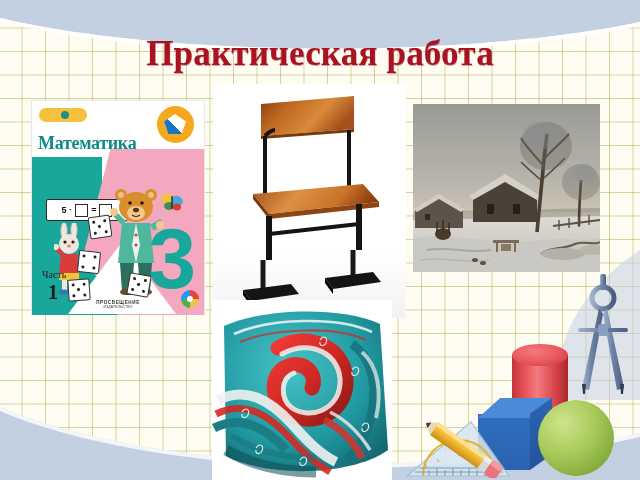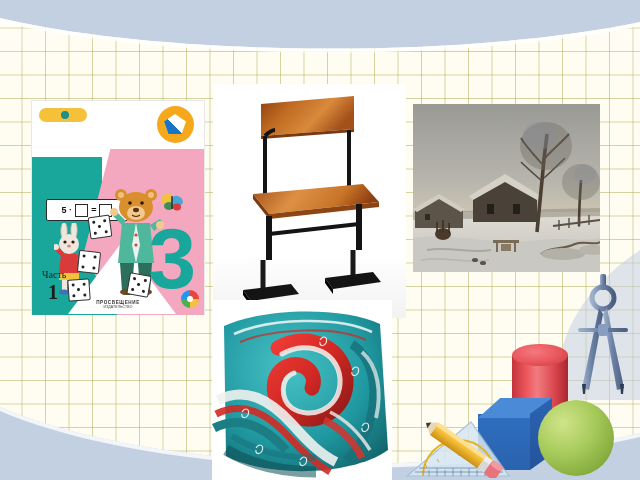--- a/index.html
+++ b/index.html
@@ -211,20 +211,21 @@
     <svg viewBox="0 0 640 105" preserveAspectRatio="none">
       <path d="M0,32 C140,92 420,110 640,58 L640,105 L0,105 Z" fill="#c3d0e2"></path>
       <path d="M0,32 C140,92 420,110 640,58 L640,62 C420,114 140,96 0,36 Z" fill="#ffffff" opacity="0.8"></path>
     </svg>
   </div>
 
   <svg style="position:absolute;right:0;top:250px;width:120px;height:150px;">
     <path d="M120,0 C60,40 30,95 40,150 L120,150 Z" fill="#c3d0e2" opacity="0.55"></path>
   </svg>
 
+  <div class="title">Практическая работа</div>
 
   <div class="pic chair-panel">
     <svg class="chair" viewBox="0 0 193 234">
       <defs>
         <linearGradient id="wood" x1="0" y1="0" x2="1" y2="0.4">
           <stop offset="0%" stop-color="#8a3f10"></stop>
           <stop offset="35%" stop-color="#c06a22"></stop>
           <stop offset="70%" stop-color="#d98a3b"></stop>
           <stop offset="100%" stop-color="#a4501a"></stop>
         </linearGradient>
@@ -266,20 +267,21 @@
   <div class="pic book">
     <div class="bk">
       <div class="bk-teal-l"></div>
       <div class="bk-pink"></div>
       <div class="bk-teal-mid"></div>
       <div class="bk-wtri"></div>
 
       <div class="bk-yellowtab"></div>
       <div class="bk-badge"></div>
 
+      <div class="bk-title">Математика</div>
 
       <div class="eqbox">
         <span>5 ·</span>
           <i></i>
           <span>=</span>
           <i></i>
       </div>
 
       <svg class="bear" viewBox="0 0 56 110">
         <ellipse cx="28" cy="22" rx="17" ry="15" fill="#d98f2e"></ellipse>

